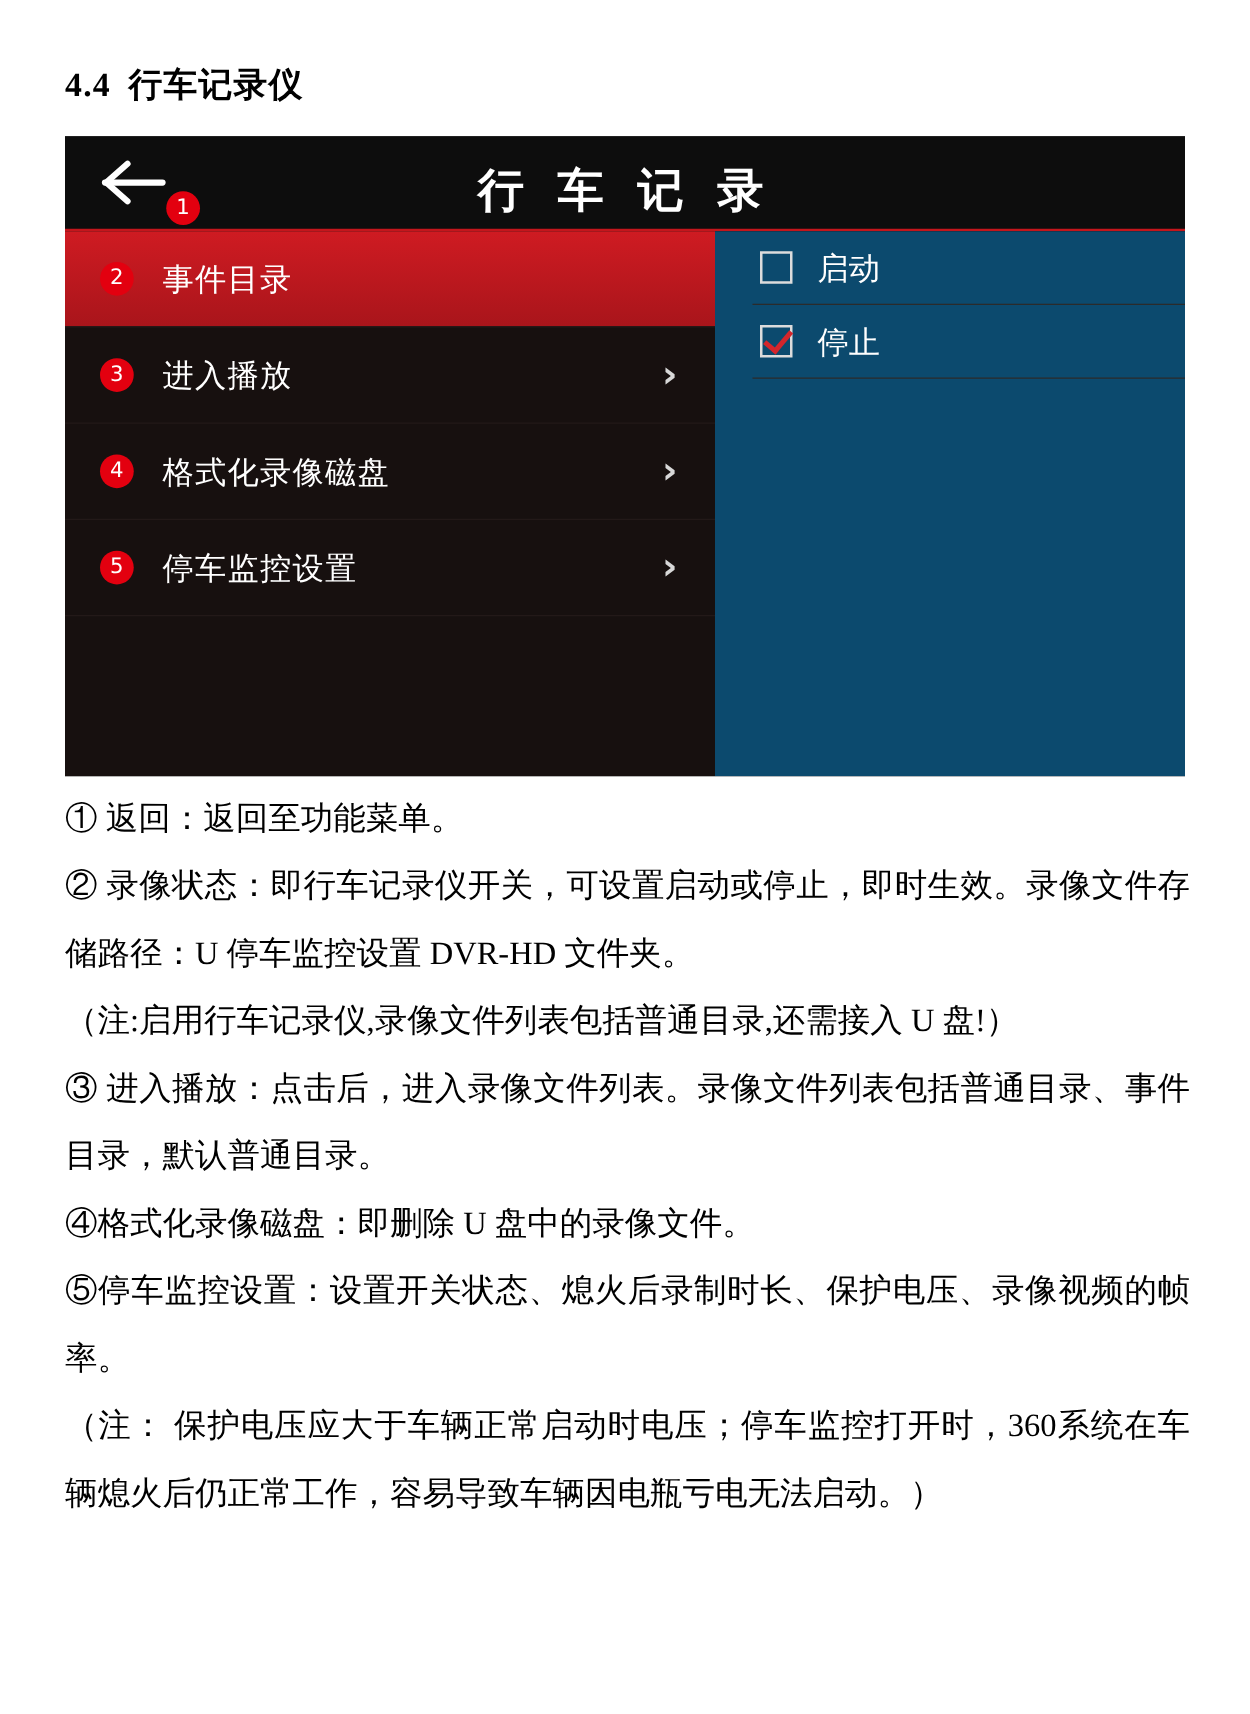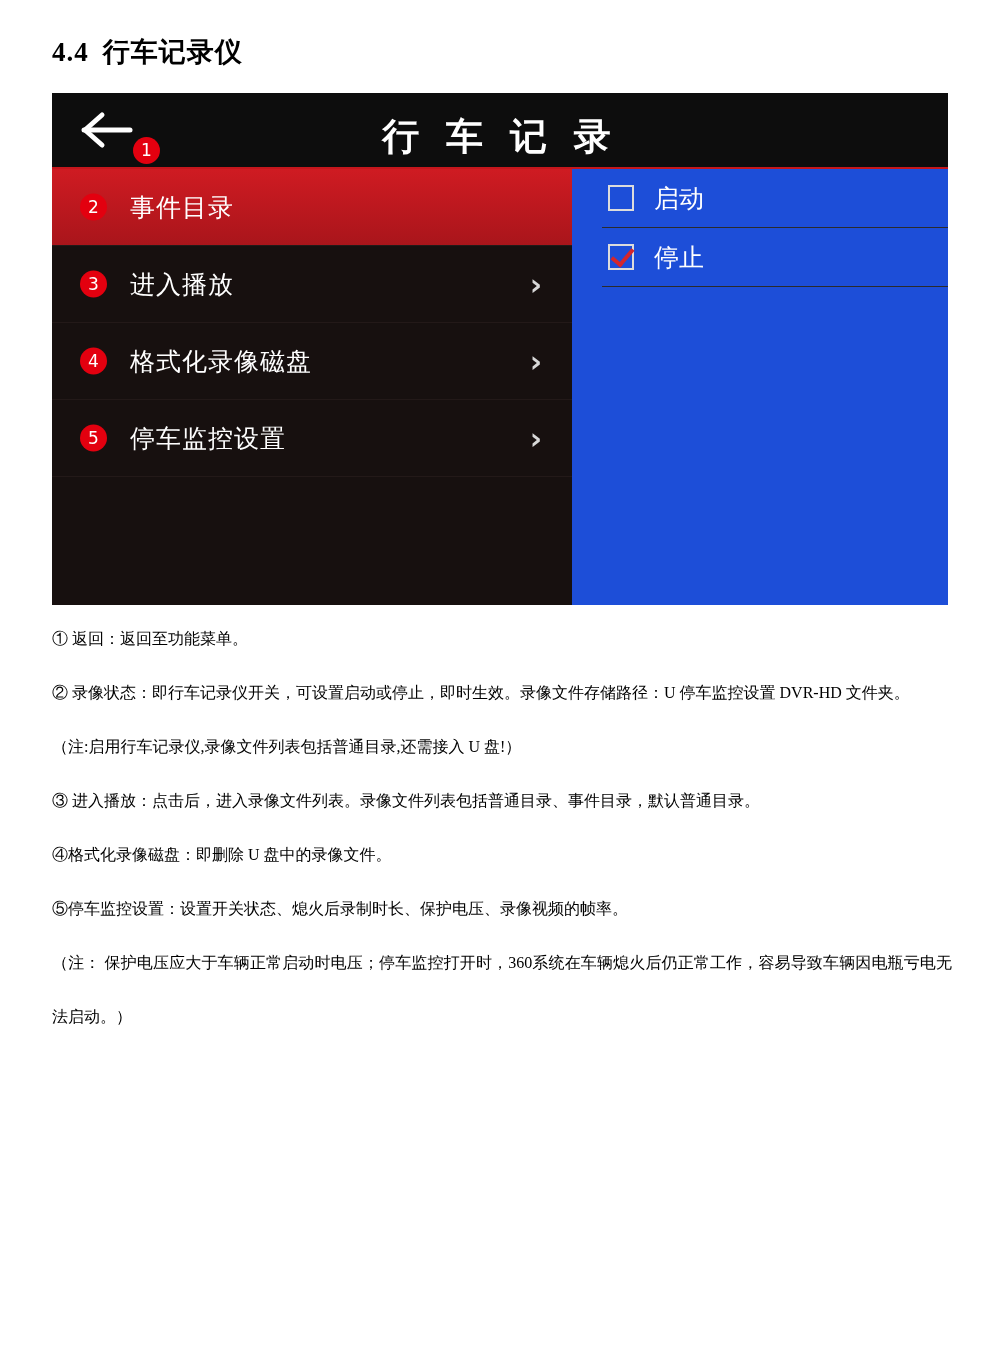--- a/index.html
+++ b/index.html
@@ -13,20 +13,21 @@
     font-family: "Liberation Serif", "DejaVu Serif", serif;
     color: #000000;
     position: relative;
     overflow: hidden;
   }
   .page {
     position: relative;
     width: 1000px;
     height: 1166px;
     padding: 0;
+    margin-top: 16px;
   }
 
   
   .section-heading {
     position: absolute;
     left: 52px;
     top: 34px;
     font-size: 27px;
     font-weight: bold;
     letter-spacing: 1px;
@@ -110,21 +111,21 @@
     top: 50%;
     transform: translateY(-50%);
     color: #d8d8d8;
     font-size: 30px;
     font-family: "DejaVu Sans", "Liberation Sans", sans-serif;
     font-weight: bold;
   }
 
   .opts-col {
     flex: 1;
-    background: #1d4ed8;
+    background: #0c4a6e;
     padding-left: 30px;
     padding-top: 0;
   }
   .opt-row {
     height: 58px;
     display: flex;
     align-items: center;
     color: #ffffff;
     font-size: 25px;
     font-family: "DejaVu Sans", "Liberation Sans", sans-serif;
@@ -172,21 +173,21 @@
 
   
   .body-text {
     position: absolute;
     left: 52px;
     top: 612px;
     width: 900px;
   }
   p.para {
     margin: 0;
-    font-size: 16px;
+    font-size: 26px;
     line-height: 54px;
     font-family: "Liberation Serif", "DejaVu Serif", serif;
     text-align: justify;
     white-space: normal;
   }
 </style>
 </head>
 <body>
 
 <div class="page">

